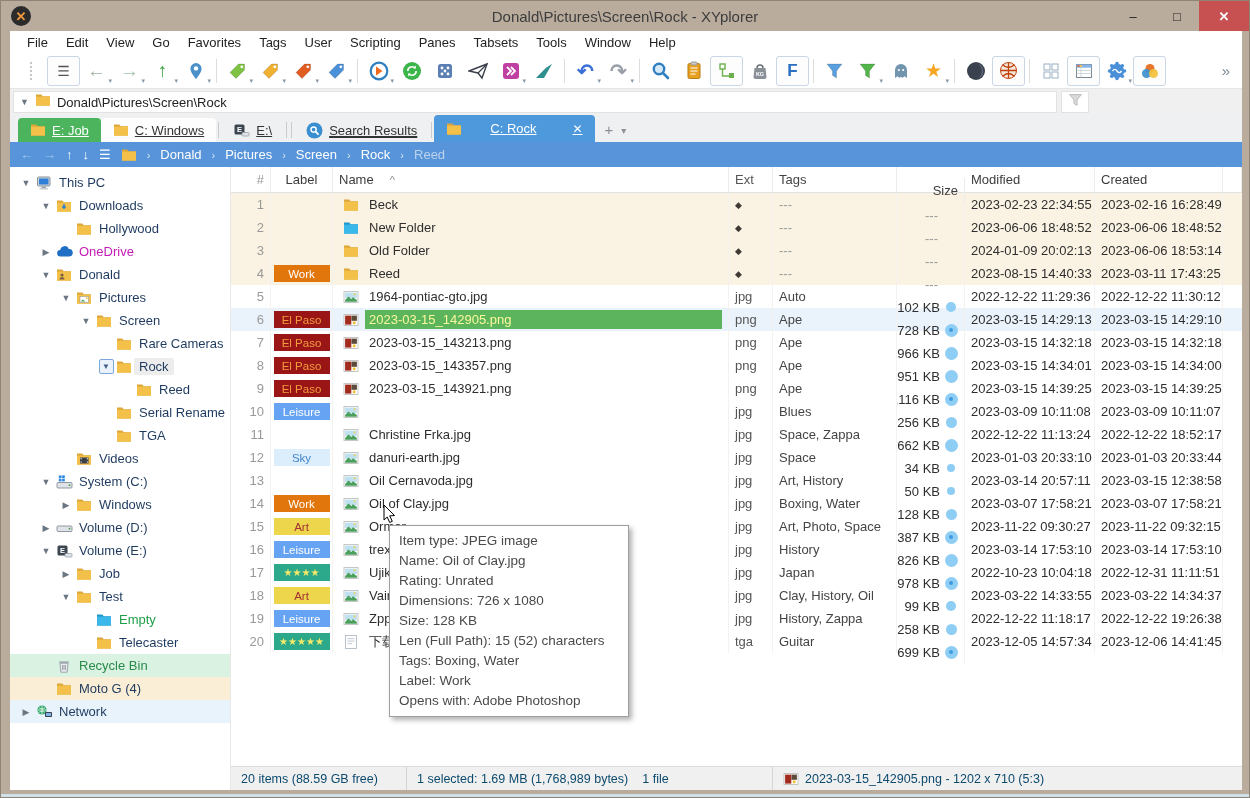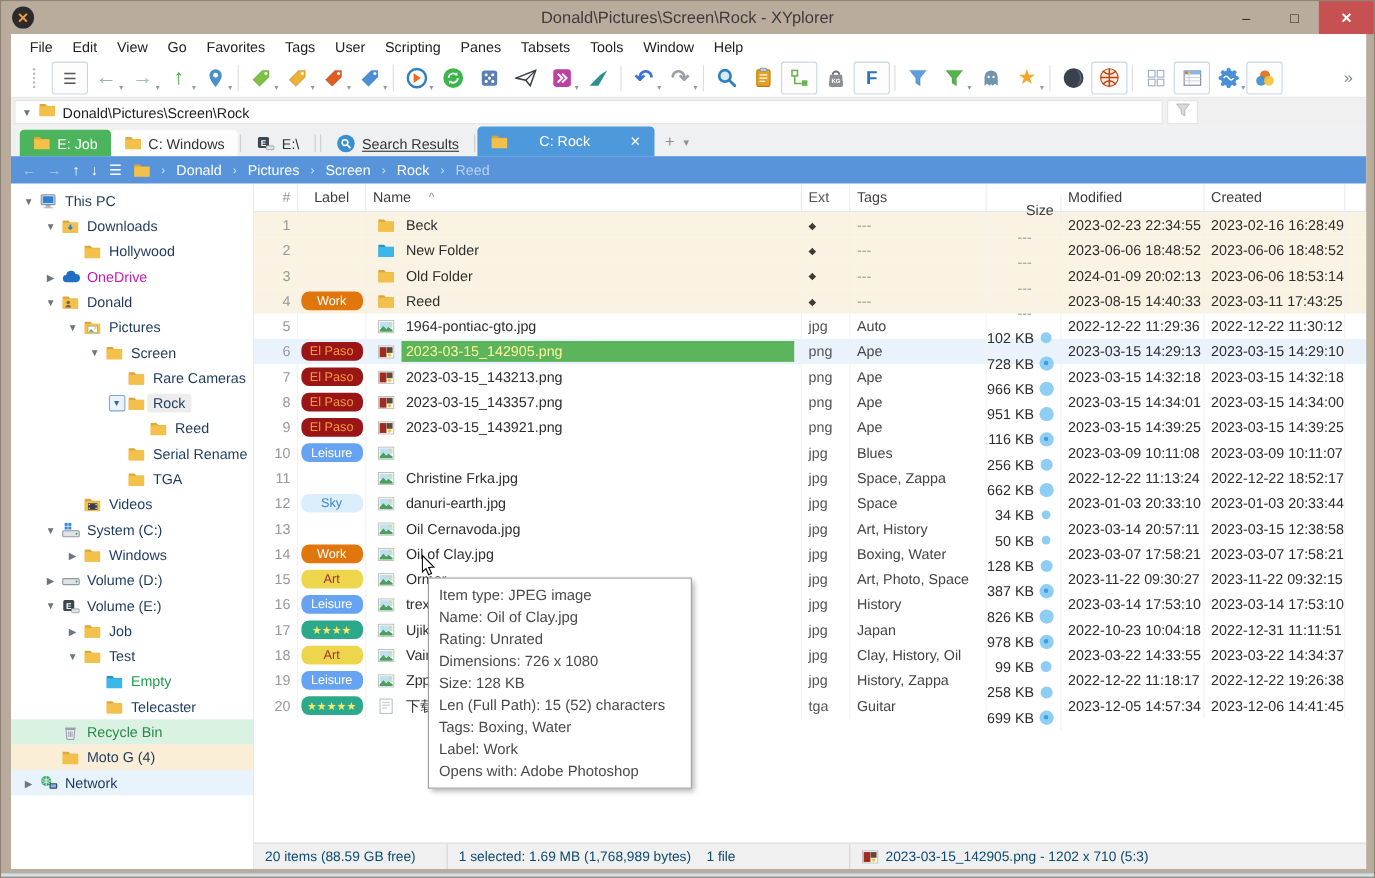--- a/index.html
+++ b/index.html
@@ -24,21 +24,21 @@
   .uic{line-height:1;}
   .tb-overflow{margin-left:auto;color:#7a8894;font-size:15px;padding-right:8px;}
   
   .addrrow{position:absolute;left:0;top:58px;width:100%;height:26px;background:#f0f0f0;}
   .addrfield{position:absolute;left:3px;top:2px;width:1044px;height:22px;background:#fff;border:1px solid #e2e2e2;display:flex;align-items:center;padding:0 6px;gap:6px;}
   .addrchev{color:#6a7682;font-size:9px;}
   .addrtext{font-size:13px;color:#222;}
   .addrfilter{position:absolute;left:1051px;top:2px;width:28px;height:22px;background:#fff;border:1px solid #e2e2e2;display:flex;align-items:center;justify-content:center;}
   
   .tabrow{position:absolute;left:0;top:84px;width:100%;height:27px;background:#eef0f1;display:flex;align-items:flex-end;padding-left:8px;}
-  .tab{display:flex;align-items:center;gap:6px;font-size:13px;padding:0 12px;height:24px;border-radius:4px 4px 0 0;color:#333;flex:0 0 auto;}
+  .tab{display:flex;align-items:center;gap:6px;font-size:13px;padding:0 12px;height:24px;border-radius:4px 4px 0 0;color:#333;flex:0 0 auto;text-decoration:underline;}
   .tab.green{background:#4cb45c;color:#fff;}
   .tab.white{background:#fdfdfd;}
   .tab.flat{background:transparent;}
   .tab.active{background:#4e99dc;color:#fff;height:27px;gap:28px;}
   .tab .tclose{margin-left:8px;font-size:12px;color:#fff;}
   .tab u{text-underline-offset:2px;}
   .tabsep{width:1px;height:16px;background:#c9ccce;margin:0 2px 4px 2px;flex:0 0 auto;}
   .tabplus{font-size:15px;color:#8a9098;padding:0 8px 4px 10px;}
   .tabcaret{font-size:10px;color:#8a9098;padding-bottom:6px;}
   
@@ -67,21 +67,21 @@
   .c1{width:62px;justify-content:center;padding:0 2px;}
   .c2{width:396px;gap:6px;padding-left:10px;}
   .c3{width:44px;color:#555;}
   .c4{width:124px;color:#444;}
   .c5{width:68px;justify-content:flex-end;gap:0;padding-right:2px;margin-top:21px;}
   .c6{width:130px;}
   .c7{width:128px;}
   .c8{flex:1;border-right:none;}
   .namewrap{flex:1;height:19px;display:flex;align-items:center;padding-left:4px;overflow:hidden;}
   .sel .namewrap{background:#5cb55c;color:#fbf79c;}
-  .chip{min-width:56px;height:17px;border-radius:7px;font-size:11.5px;display:flex;align-items:center;justify-content:center;padding:0 4px;}
+  .chip{min-width:56px;height:17px;border-radius:0;font-size:11.5px;display:flex;align-items:center;justify-content:center;padding:0 4px;}
   .chip.stars{font-size:10px;letter-spacing:0;}
   .dia{color:#3f3a33;font-size:9px;}
   .dash{color:#999;}
   .szwrap{width:22px;display:flex;align-items:center;justify-content:center;flex:0 0 auto;}
   .szc{border-radius:50%;background:#8ecdf4;display:flex;align-items:center;justify-content:center;}
   .szc .dot{width:4px;height:4px;border-radius:50%;background:#3f9be0;}
   
   .tooltip{position:absolute;left:379px;top:494px;width:240px;background:#fff;border:1px solid #9e9e9e;box-shadow:3px 3px 5px rgba(0,0,0,.3);padding:5px 9px;z-index:50;}
   .tooltip div{font-size:13.5px;line-height:20px;color:#4a4a4a;white-space:nowrap;}
   .cursor{position:absolute;left:373px;top:473px;z-index:60;}

